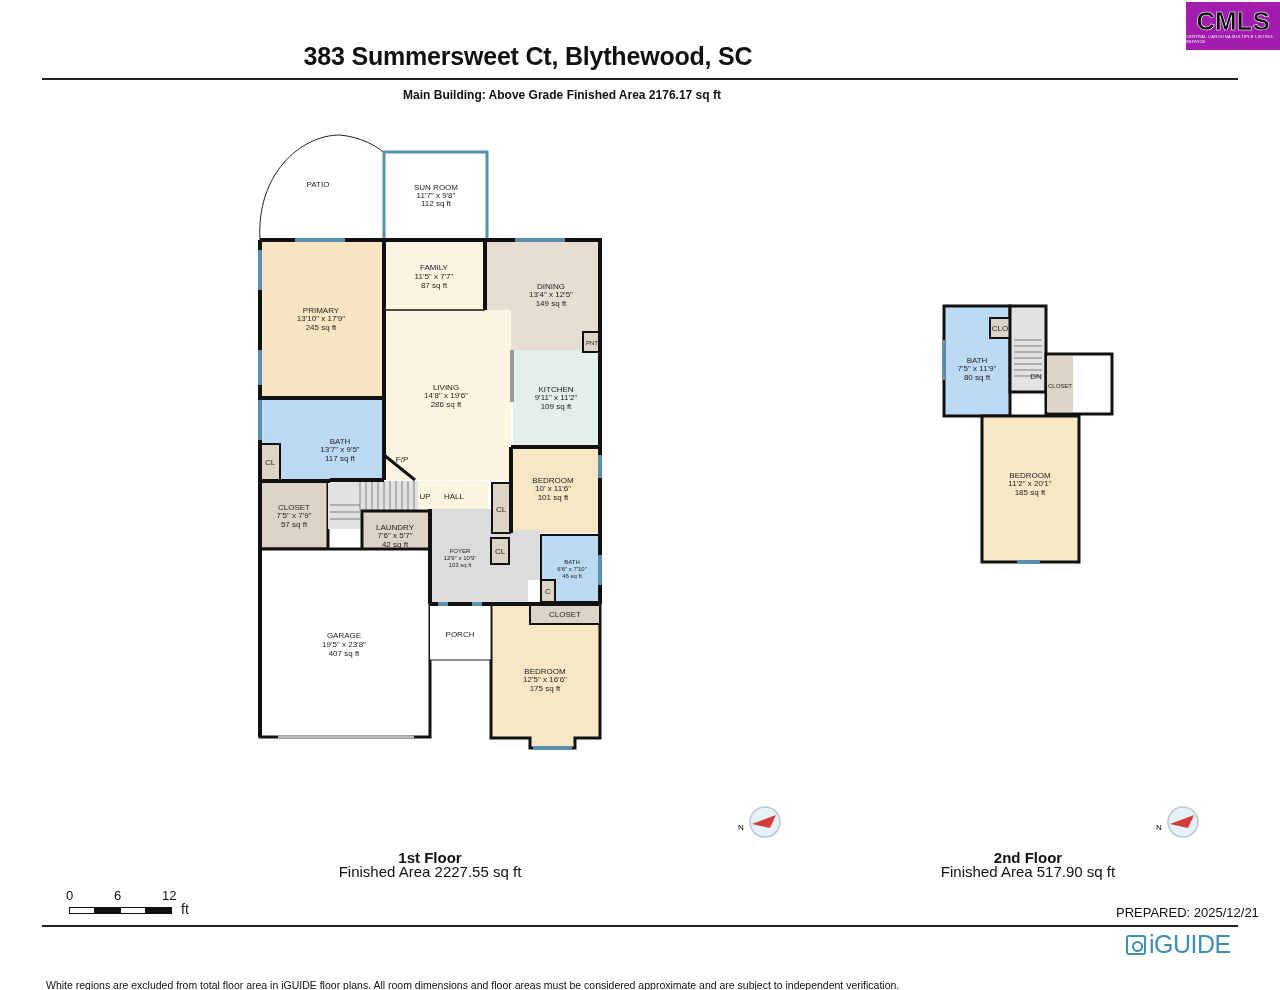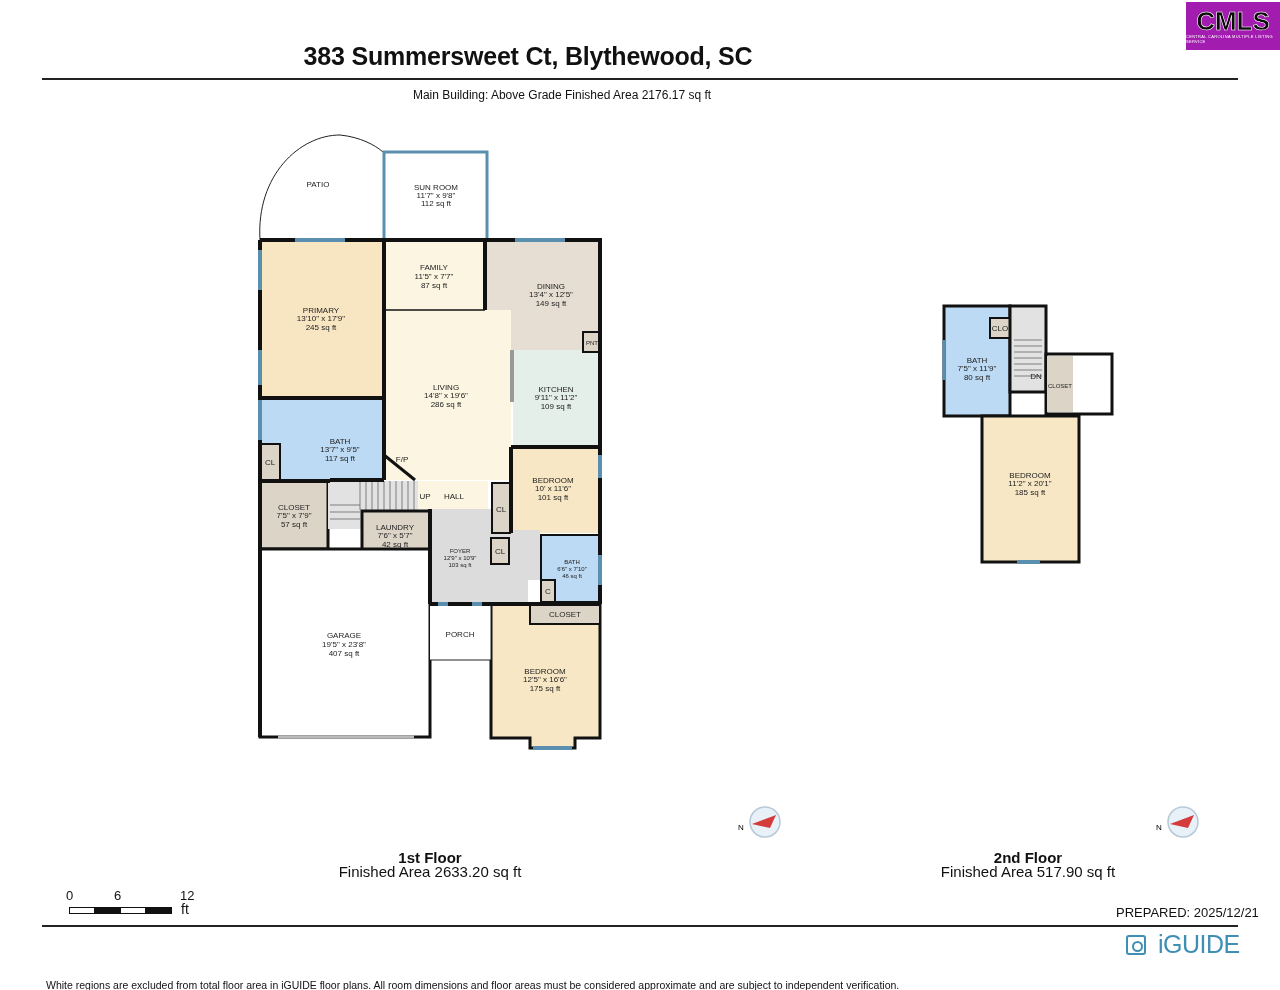--- a/index.html
+++ b/index.html
@@ -14,39 +14,39 @@
     .logo .big { font-size: 26px; font-weight: bold; letter-spacing: 0px; line-height: 26px;
       -webkit-text-stroke: 0.5px #fff; color: #0b0b0b; text-shadow: 0 0 0 #fff; }
     .logo .small { font-size: 4px; line-height: 5px; letter-spacing: 0.3px; }
 
     .title {
       position: absolute; left: 0; top: 42px; width: 1056px; text-align: center;
       font-size: 25px; font-weight: bold; letter-spacing: -0.2px;
     }
     .rule { position: absolute; left: 42px; width: 1196px; height: 2px; background: #222; }
     .subtitle {
-      position: absolute; left: 0; top: 88px; width: 1124px; text-align: center; font-size: 12px;
+      position: absolute; left: 0; top: 88px; width: 1124px; text-align: center; font-size: 12px; font-weight: bold;
     }
 
     svg.plan { position: absolute; left: 0; top: 0; }
     .rlabel { font-family: "Liberation Sans", sans-serif; font-size: 8px; fill: #222; text-anchor: middle; }
     .rlabel.sm { font-size: 6px; }
 
     .floor-caption { position: absolute; text-align: center; font-size: 15px; line-height: 14px; }
     .floor-caption .name { font-weight: bold; }
 
     .scale { position: absolute; left: 66px; top: 888px; width: 130px; height: 34px; font-size: 13px; }
     .scale .t { position: absolute; top: 0; }
     .scale .bar { position: absolute; top: 19px; height: 7px; border: 1px solid #111; }
     .scale .ft { position: absolute; left: 115px; top: 13px; font-size: 14px; }
 
     .prepared { position: absolute; left: 1116px; top: 905px; font-size: 13px; }
     .disclaimer { position: absolute; left: 46px; top: 936px; font-size: 10.5px; margin-top: 43px; }
     .iguide { position: absolute; left: 1126px; top: 930px; font-size: 25px; color: #3f8fb5;
-      display: flex; align-items: center; gap: 11px; letter-spacing: -0.5px; }
+      display: flex; align-items: center; gap: 2px; letter-spacing: -0.5px; }
     .iguide .box { width: 20px; height: 20px; border: 2.5px solid #3f8fb5; border-radius: 3px;
       position: relative; margin-right: 1px; }
     .iguide .box::after { content: ""; position: absolute; left: 4px; top: 4px; width: 7px; height: 7px;
       border: 2px solid #3f8fb5; border-radius: 50%; }
   </style>
 </head>
 <body>
 
 <div class="logo">
   <div class="big">CMLS</div>
@@ -268,31 +268,31 @@
   </g>
   <g>
     <circle cx="1183" cy="822" r="15" fill="#e8f1f8" stroke="#b7c9d6" stroke-width="1.5"></circle>
     <polygon points="1170,824 1194,815 1188,828" fill="#d43b3b"></polygon>
     <text x="1156" y="830" font-size="8" font-family="Liberation Sans, sans-serif">N</text>
   </g>
 </svg>
 
 <div class="floor-caption" style="left:330px; top:851px; width:200px;">
   <div class="name">1st Floor</div>
-  <div>Finished Area 2633.20 sq ft</div>
+  <div>Finished Area 2227.55 sq ft</div>
 </div>
 <div class="floor-caption" style="left:928px; top:851px; width:200px;">
   <div class="name">2nd Floor</div>
   <div>Finished Area 517.90 sq ft</div>
 </div>
 
 <div class="scale">
   <span class="t" style="left:0;">0</span>
   <span class="t" style="left:48px;">6</span>
-  <span class="t" style="left:114px;">12</span>
+  <span class="t" style="left:96px;">12</span>
   <div class="bar" style="left:3px; width:26px; background:#fff;"></div>
   <div class="bar" style="left:28px; width:27px; background:#111;"></div>
   <div class="bar" style="left:54px; width:26px; background:#fff;"></div>
   <div class="bar" style="left:79px; width:27px; background:#111;"></div>
   <span class="ft">ft</span>
 </div>
 
 <div class="prepared">PREPARED: 2025/12/21</div>
 <div class="rule" style="top:925px;"></div>
 <div class="disclaimer">White regions are excluded from total floor area in iGUIDE floor plans. All room dimensions and floor areas must be considered approximate and are subject to independent verification.</div>

